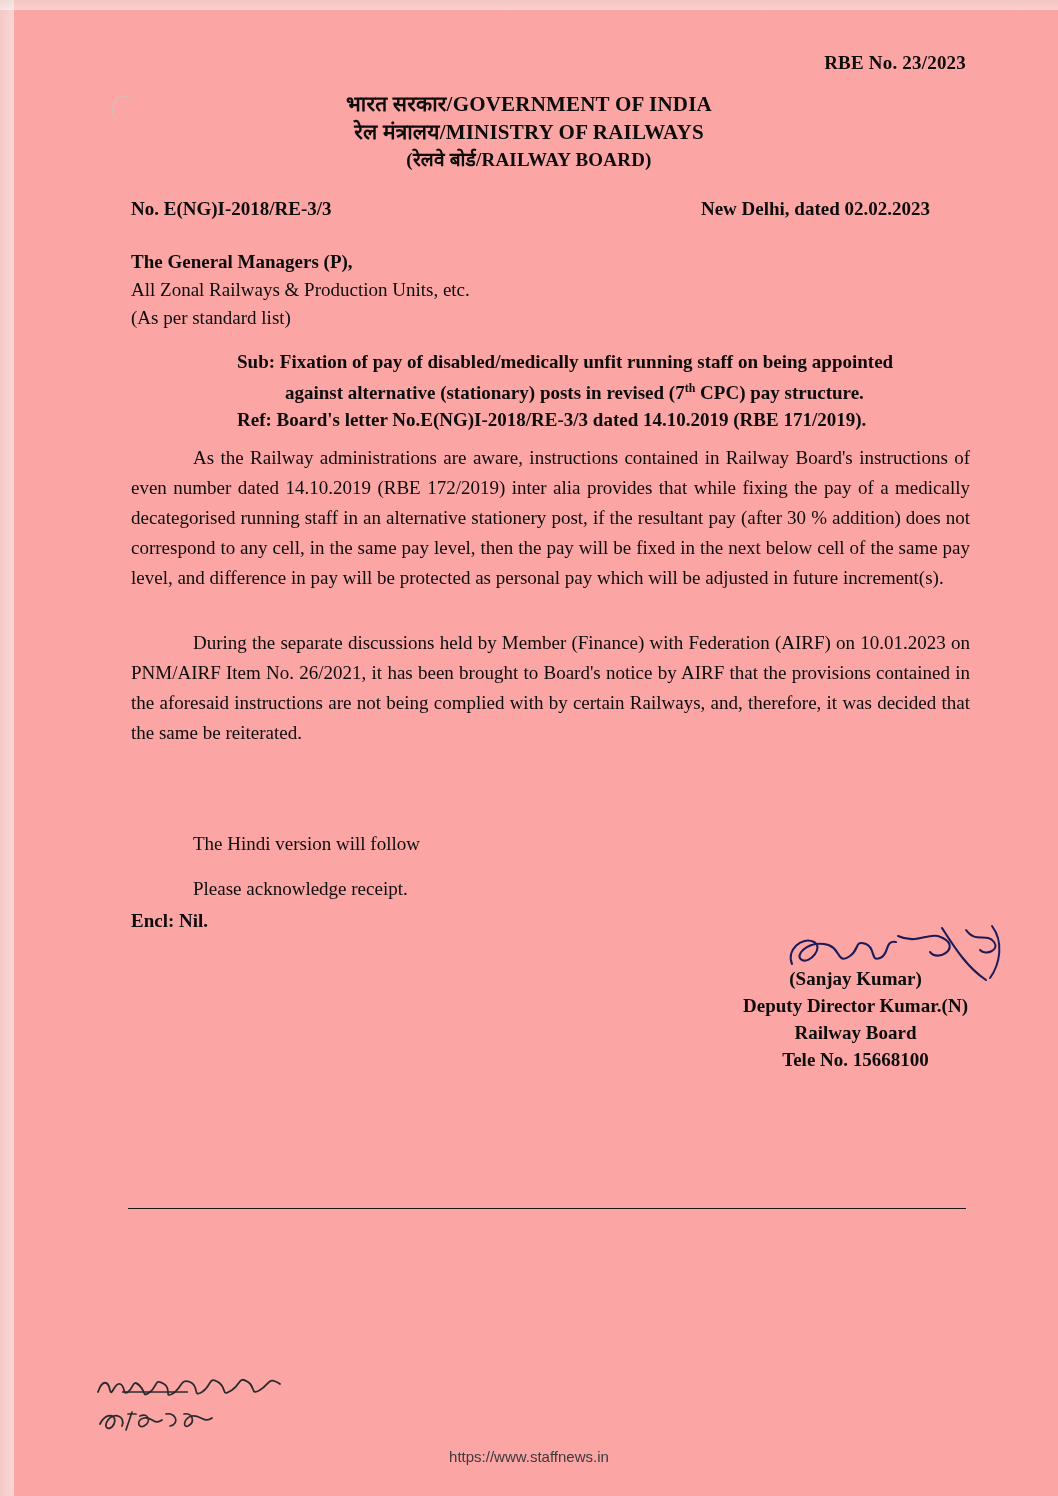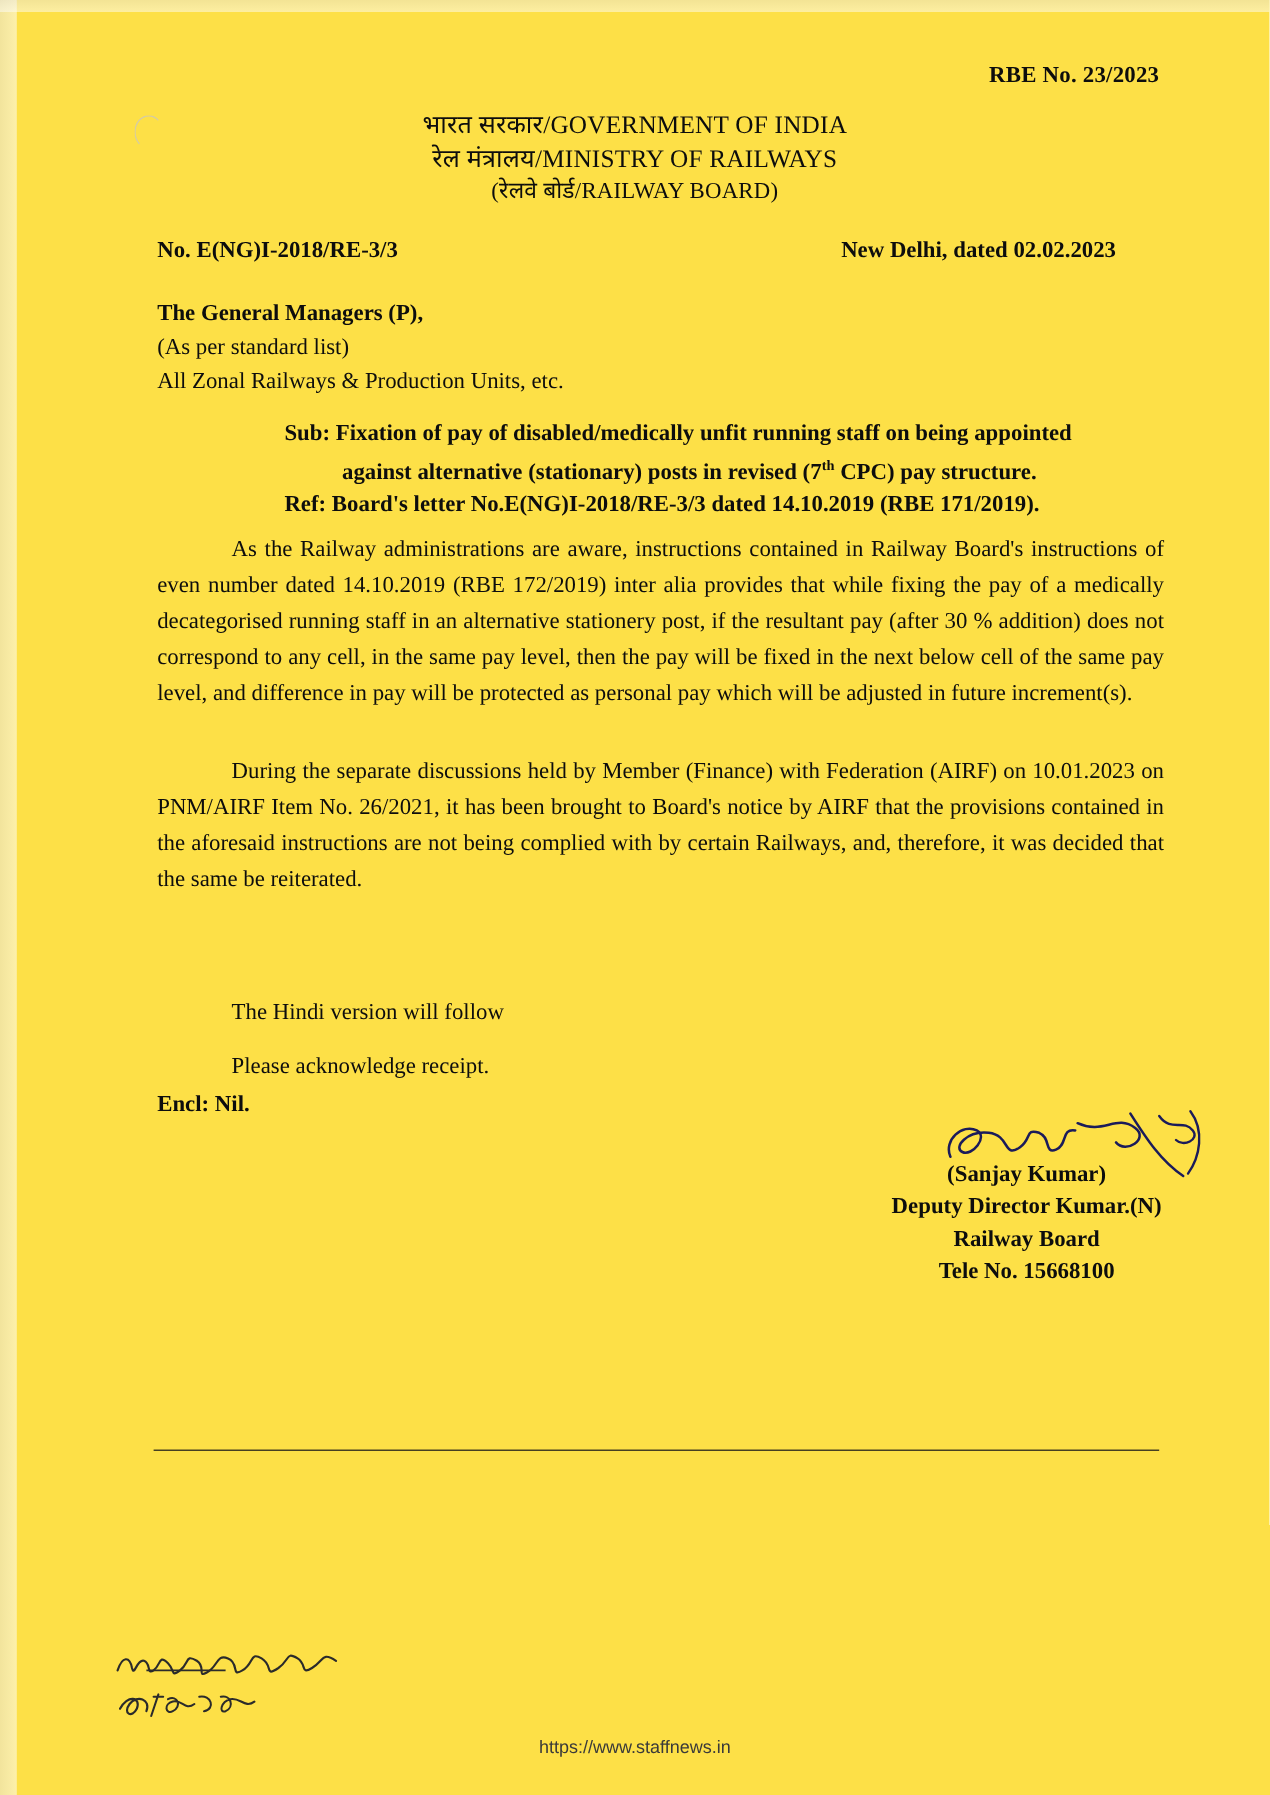--- a/index.html
+++ b/index.html
@@ -12,21 +12,21 @@
     height: 1496px;
     font-family: "Liberation Serif", serif;
     color: #0d0d0d;
     position: relative;
     overflow: hidden;
   }
   .page {
     position: relative;
     width: 1058px;
     height: 1496px;
-    background: #fde047;
+    background: #fca5a5;
   }
   
   .scan-edge-left {
     position: absolute;
     left: 0; top: 0; bottom: 0;
     width: 14px;
     background: linear-gradient(to right, #e9e7e2, #fdfdfb);
     opacity: .55;
   }
   .scan-edge-top {
@@ -63,21 +63,21 @@
     opacity: .8;
   }
   .heading {
     position: absolute;
     left: 0;
     top: 90px;
     width: 1058px;
     text-align: center;
   }
   .heading div {
-    font-weight: normal;
+    font-weight: bold;
     font-size: 21px;
     line-height: 28px;
     letter-spacing: .2px;
   }
   .heading .h3 { font-size: 19px; }
   .ref-row {
     position: absolute;
     left: 131px;
     right: 92px;
     top: 198px;
@@ -216,22 +216,22 @@
       <div class="h3">(रेलवे बोर्ड/RAILWAY BOARD)</div>
     </div>
 
     <div class="ref-row">
       <div class="letter-no">No. E(NG)I-2018/RE-3/3</div>
       <div class="place-date">New Delhi, dated 02.02.2023</div>
     </div>
 
     <div class="addressee">
       <div class="bold">The General Managers (P),</div>
+      <div>All Zonal Railways &amp; Production Units, etc.</div>
       <div>(As per standard list)</div>
-      <div>All Zonal Railways &amp; Production Units, etc.</div>
     </div>
 
     <div class="subject">
       <span>Sub: Fixation of pay of disabled/medically unfit running staff on being appointed</span>
       <span class="line2"><span>against alternative (stationary) posts in revised (7</span><sup>th</sup><span> CPC) pay structure.</span></span>
       <span class="line3">Ref: Board's letter No.E(NG)I-2018/RE-3/3 dated 14.10.2019 (RBE 171/2019).</span>
     </div>
 
     <div class="body-para" id="para1"><span class="indent"></span><span>As the Railway administrations are aware, instructions contained in Railway Board's instructions  of even number dated 14.10.2019 (RBE 172/2019) inter alia provides that while fixing the pay of a medically decategorised running staff in an alternative stationery post, if the resultant pay (after 30 % addition) does not correspond to any cell, in the same pay level, then the pay will be fixed in the next below cell of the same pay level, and difference in pay will be protected as personal pay which will be adjusted in future increment(s).</span></div>
 

